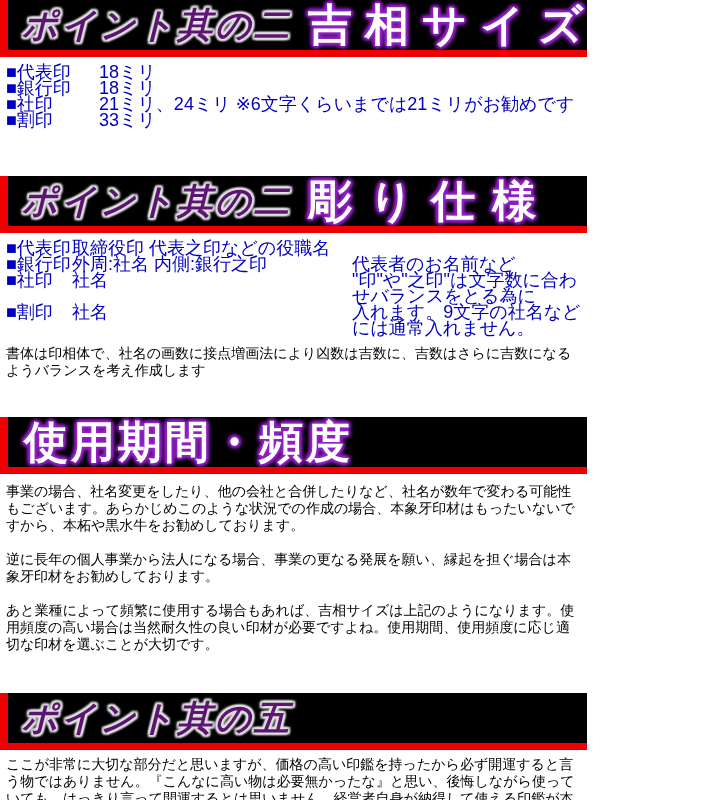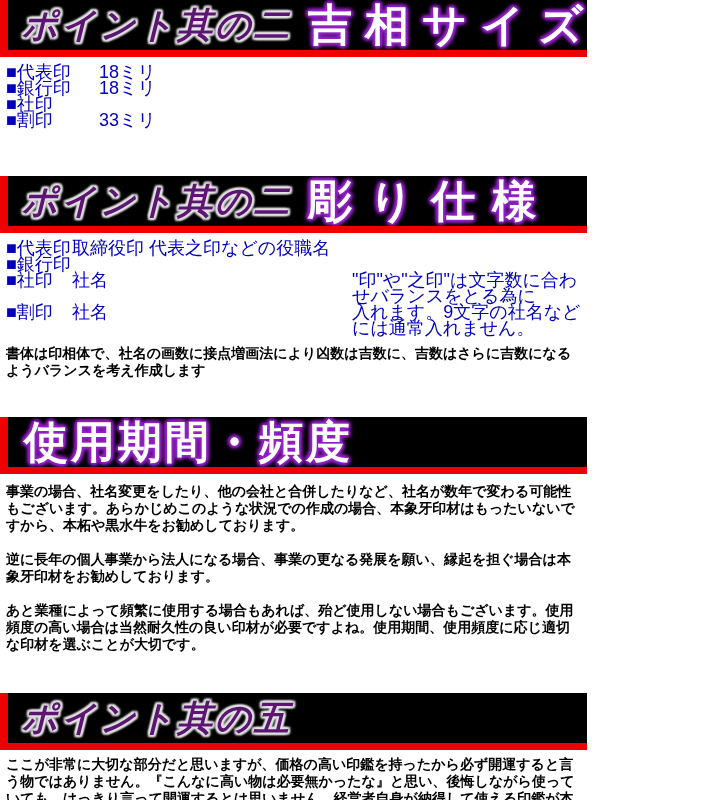--- a/index.html
+++ b/index.html
@@ -49,21 +49,21 @@
   }
   .ls-wide1{letter-spacing:13px;}   
   .ls-wide2{letter-spacing:17px;}   
   .ls-norm{letter-spacing:3px;}     
 
   
   .body{padding:7px 4px 0 6px;}
   .blue{color:#0000bb;}
   .black{color:#000000;}
   .txt{font-size:18px;line-height:16px;}
-  .para{font-size:14px;line-height:17px;word-break:break-all;overflow-wrap:anywhere;margin:0 0 17px 0;font-weight:bold;}
+  .para{font-size:14px;line-height:17px;word-break:break-all;overflow-wrap:anywhere;margin:0 0 17px 0;}
   .para:last-child{margin-bottom:0;}
 
   .row{display:flex;}
   .lbl{flex:0 0 76px;white-space:nowrap;}
   .lbl2{flex:0 0 66px;white-space:nowrap;}
   .desc{flex:0 0 280px;white-space:nowrap;}
   .note-col{flex:1 1 auto;word-break:break-all;}
   .val{flex:1 1 auto;white-space:nowrap;margin-left:17px;}
 
   .intro-note{margin-top:9px;}
@@ -89,20 +89,21 @@
         <div class="row">
           <span class="lbl">■代表印</span>
           <span class="val">18ミリ</span>
         </div>
         <div class="row">
           <span class="lbl">■銀行印</span>
           <span class="val">18ミリ</span>
         </div>
         <div class="row">
           <span class="lbl">■社印</span>
+          <span class="val">21ミリ、24ミリ ※6文字くらいまでは21ミリがお勧めです</span>
         </div>
         <div class="row">
           <span class="lbl">■割印</span>
           <span class="val">33ミリ</span>
         </div>
       </div>
     </div>
   </div>
 
   <div class="section sec2">
@@ -111,20 +112,22 @@
       <span class="banner-title ls-wide2">彫り仕様</span>
     </div>
     <div class="body">
       <div class="blue txt">
         <div class="row">
           <span class="lbl2">■代表印</span>
           <span class="note-col">取締役印 代表之印などの役職名</span>
         </div>
         <div class="row">
           <span class="lbl2">■銀行印</span>
+          <span class="desc">外周:社名 内側:銀行之印</span>
+          <span class="note-col">代表者のお名前など</span>
         </div>
         <div class="row">
           <span class="lbl2">■社印</span>
           <span class="desc">社名</span>
           <span class="note-col">"印"や"之印"は文字数に合わせバランスをとる為に</span>
         </div>
         <div class="row">
           <span class="lbl2">■割印</span>
           <span class="desc">社名</span>
           <span class="note-col">入れます。9文字の社名などには通常入れません。</span>
@@ -134,21 +137,21 @@
     </div>
   </div>
 
   <div class="section sec3">
     <div class="banner">
       <span class="banner-title ls-norm">使用期間・頻度</span>
     </div>
     <div class="body">
       <p class="black para">事業の場合、社名変更をしたり、他の会社と合併したりなど、社名が数年で変わる可能性もございます。あらかじめこのような状況での作成の場合、本象牙印材はもったいないですから、本柘や黒水牛をお勧めしております。</p>
       <p class="black para">逆に長年の個人事業から法人になる場合、事業の更なる発展を願い、縁起を担ぐ場合は本象牙印材をお勧めしております。</p>
-      <p class="black para">あと業種によって頻繁に使用する場合もあれば、殆ど使用しない場合もございます。使用頻度の高い場合は当然耐久性の良い印材が必要ですよね。使用期間、使用頻度に応じ適切な印材を選ぶことが大切です。</p>
+      <p class="black para">あと業種によって頻繁に使用する場合もあれば、吉相サイズは上記のようになります。使用頻度の高い場合は当然耐久性の良い印材が必要ですよね。使用期間、使用頻度に応じ適切な印材を選ぶことが大切です。</p>
     </div>
   </div>
 
   <div class="section sec4">
     <div class="banner">
       <span class="banner-label">ポイント其の五</span>
     </div>
     <div class="body">
       <p class="black para">ここが非常に大切な部分だと思いますが、価格の高い印鑑を持ったから必ず開運すると言う物ではありません。『こんなに高い物は必要無かったな』と思い、後悔しながら使っていても、はっきり言って開運するとは思いません。経営者自身が納得して使える印鑑が本当の吉相印鑑だと思います。</p>
     </div>

